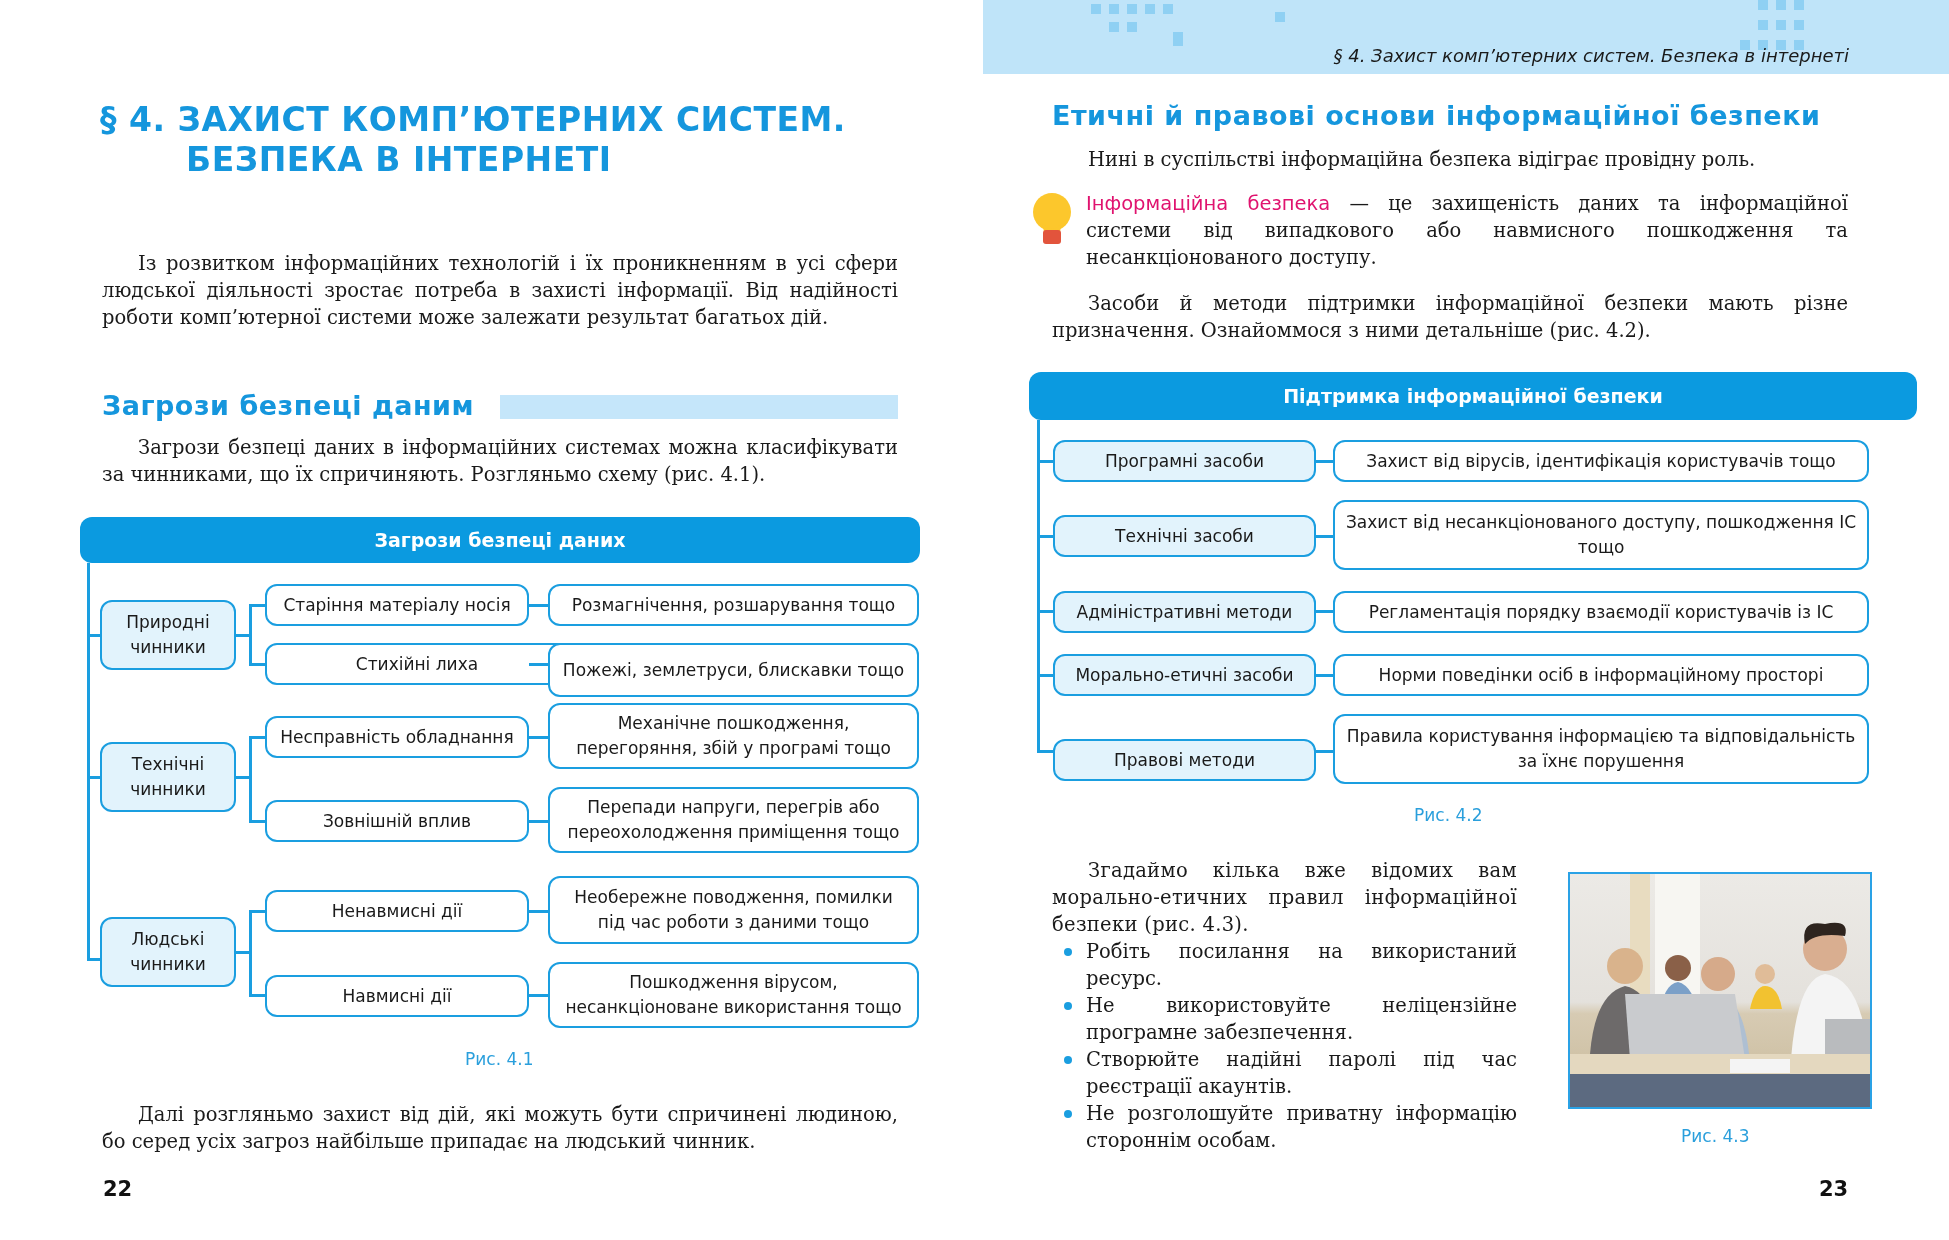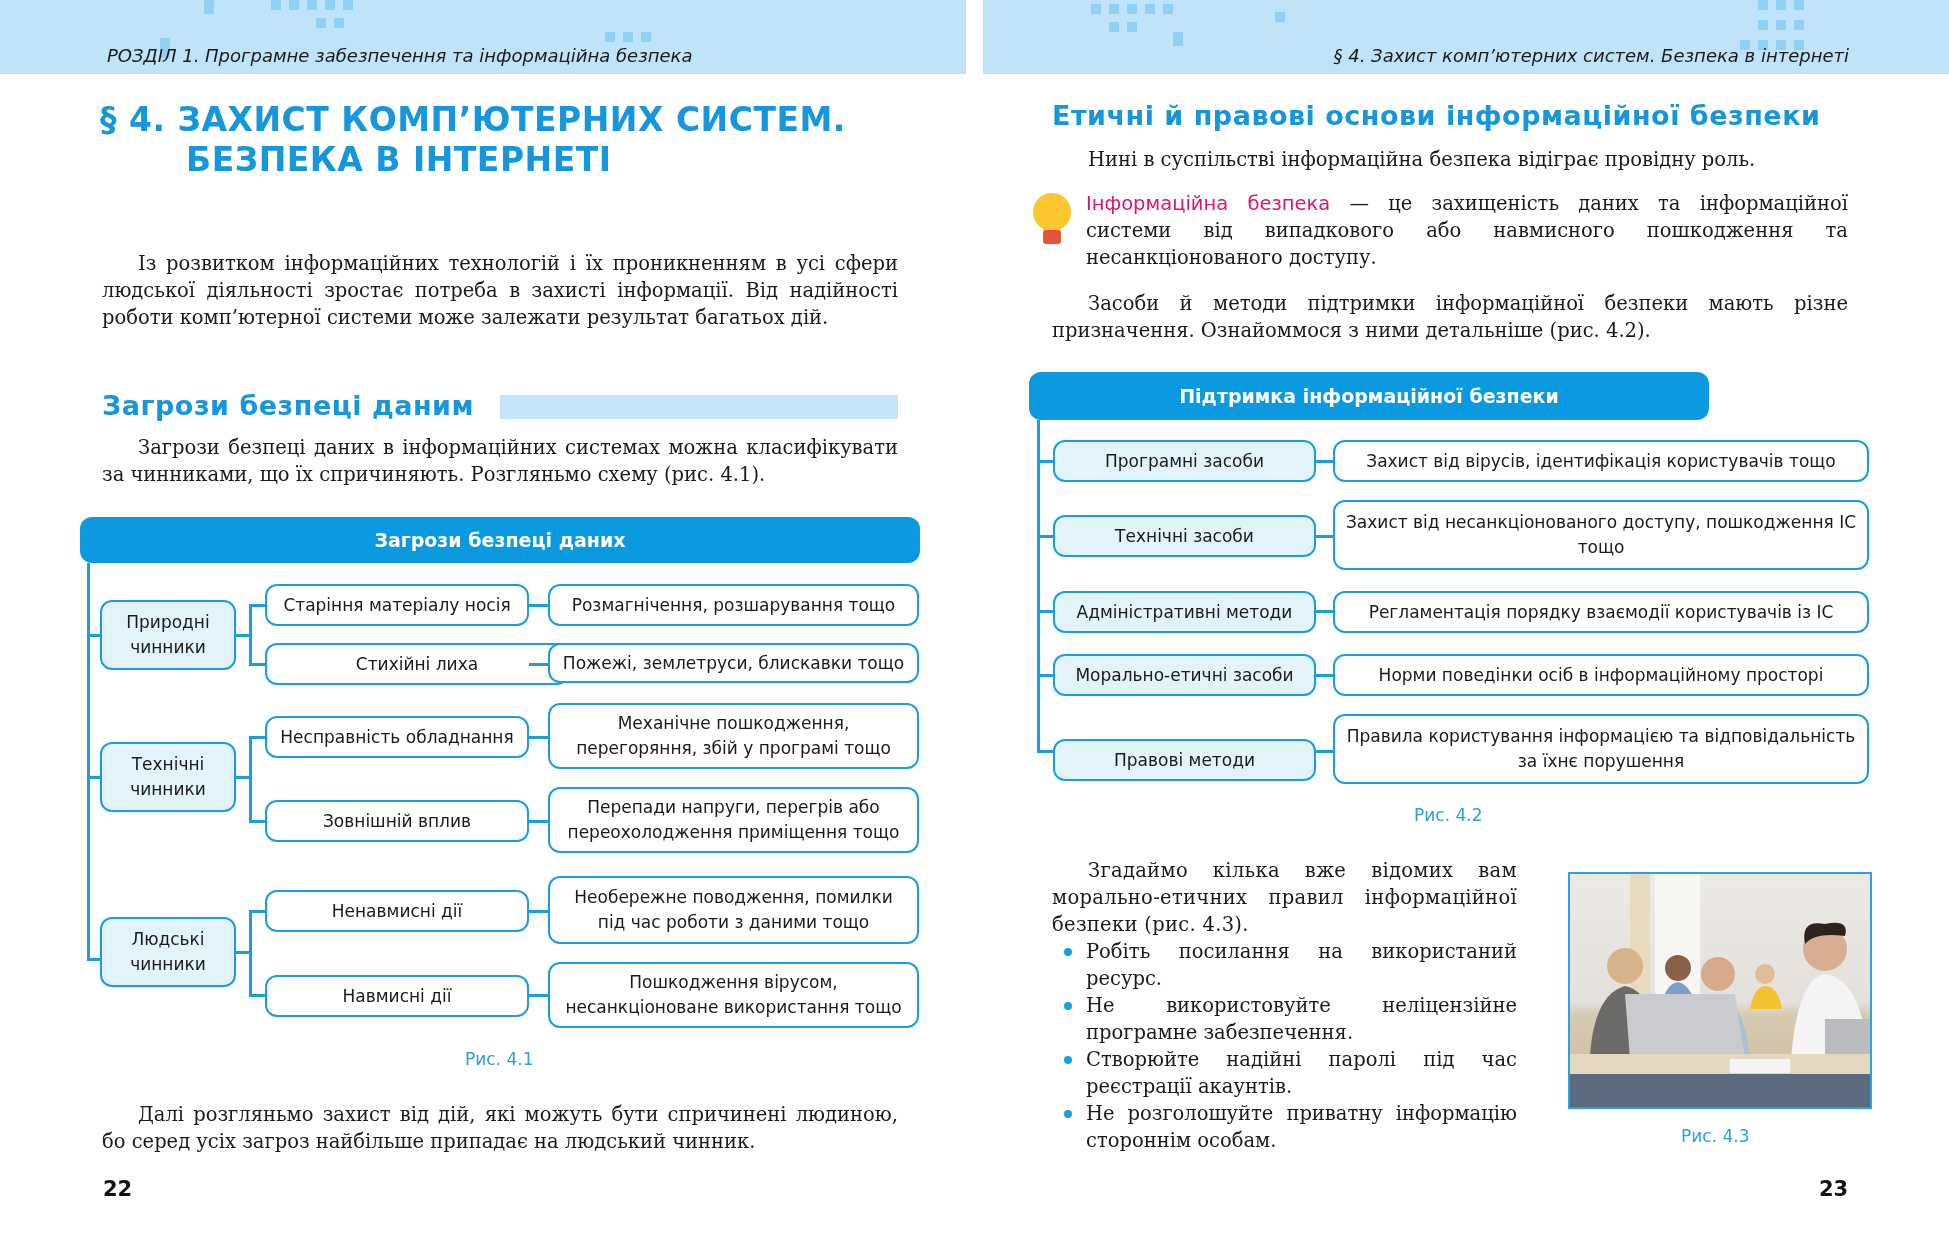--- a/index.html
+++ b/index.html
@@ -39,35 +39,20 @@
   .bullets { position: absolute; list-style: none; font-size: 19.5px; line-height: 27px; }
   .bullets li { position: relative; padding-left: 34px; text-align: justify; }
   .bullets li::before { content: ""; position: absolute; left: 12px; top: 10px; width: 8px; height: 8px; border-radius: 50%; background: #1a9ee0; }
 
   .photo { position: absolute; left: 1568px; top: 872px; width: 304px; height: 237px; border: 2px solid #2aa2e6; overflow: hidden; background: linear-gradient(180deg, #eceae6 0%, #e4e1dc 55%, #d7cbb3 60%, #c8b99a 100%); }
 </style>
 </head>
 <body>
 
 <div class="page page-left">
-  <div class="header-band">
-    <span class="sq" style="left:204px;top:0;height:14px;"></span>
-    <span class="sq" style="left:271px;top:0;"></span>
-      <span class="sq" style="left:289px;top:0;"></span>
-      <span class="sq" style="left:307px;top:0;"></span>
-      <span class="sq" style="left:325px;top:0;"></span>
-      <span class="sq" style="left:343px;top:0;"></span>
-    <span class="sq" style="left:316px;top:18px;"></span>
-      <span class="sq" style="left:334px;top:18px;"></span>
-    <span class="sq" style="left:605px;top:32px;"></span>
-      <span class="sq" style="left:623px;top:32px;"></span>
-      <span class="sq" style="left:641px;top:32px;"></span>
-    <span class="sq" style="left:160px;top:38px;height:20px;"></span>
-    <span class="header-text">РОЗДІЛ 1. Програмне забезпечення та інформаційна безпека</span>
-  </div>
 
   <h1 class="chapter-title">
     <span>§ 4. ЗАХИСТ КОМП’ЮТЕРНИХ СИСТЕМ.</span>
     <span class="line2">БЕЗПЕКА В ІНТЕРНЕТІ</span>
   </h1>
 
   <p class="para indent" style="left:102px;top:250px;width:796px;">Із розвитком інформаційних технологій і їх проникненням в усі сфери людської діяльності зростає потреба в захисті інформації. Від надійності роботи комп’ютерної системи може залежати результат багатьох дій.</p>
 
   <h2 class="section-heading" style="left:102px;top:390px;">Загрози безпеці даним</h2>
   <div class="heading-bar" style="left:500px;top:395px;width:398px;"></div>
@@ -83,21 +68,21 @@
     <div class="box cat" style="left:100px;top:600px;width:136px;height:70px;">Природні чинники</div>
     <div class="line" style="left:236px;top:634px;width:14px;height:3px;"></div>
     <div class="line" style="left:249px;top:604px;width:3px;height:61px;"></div>
     <div class="line" style="left:249px;top:604px;width:17px;height:3px;"></div>
     <div class="line" style="left:249px;top:663px;width:17px;height:3px;"></div>
     <div class="box" style="left:265px;top:584px;width:264px;height:42px;">Старіння матеріалу носія</div>
     <div class="line" style="left:529px;top:604px;width:20px;height:3px;"></div>
     <div class="box" style="left:548px;top:584px;width:371px;height:42px;">Розмагнічення, розшарування тощо</div>
     <div class="box" style="left:265px;top:643px;width:304px;height:42px;">Стихійні лиха</div>
     <div class="line" style="left:529px;top:663px;width:20px;height:3px;"></div>
-    <div class="box" style="left:548px;top:643px;width:371px;height:40px;">Пожежі, землетруси, блискавки тощо</div>
+    <div class="box" style="left:548px;top:643px;width:371px;height:54px;">Пожежі, землетруси, блискавки тощо</div>
 
     <div class="line" style="left:87px;top:776px;width:14px;height:3px;"></div>
     <div class="box cat" style="left:100px;top:742px;width:136px;height:70px;">Технічні чинники</div>
     <div class="line" style="left:236px;top:776px;width:14px;height:3px;"></div>
     <div class="line" style="left:249px;top:736px;width:3px;height:86px;"></div>
     <div class="line" style="left:249px;top:736px;width:17px;height:3px;"></div>
     <div class="line" style="left:249px;top:820px;width:17px;height:3px;"></div>
     <div class="box" style="left:265px;top:716px;width:264px;height:42px;">Несправність обладнання</div>
     <div class="line" style="left:529px;top:736px;width:20px;height:3px;"></div>
     <div class="box" style="left:548px;top:703px;width:371px;height:66px;">Механічне пошкодження, перегоряння, збій у програмі тощо</div>
@@ -157,21 +142,21 @@
   <svg class="bulb" viewBox="0 0 42 56">
     <ellipse cx="21" cy="20" rx="19" ry="19" fill="#fcc72c"></ellipse>
     <path d="M11 30 Q21 44 31 30 L29 40 L13 40 Z" fill="#fcc72c"></path>
     <rect x="12" y="38" width="18" height="14" rx="3" fill="#e2543c"></rect>
   </svg>
   <p class="para" style="left:1086px;top:190px;width:762px;"><span class="term">Інформаційна безпека</span><span> — це захищеність даних та інформаційної системи від випадкового або навмисного пошкодження та несанкціонованого доступу.</span></p>
 
   <p class="para indent" style="left:1052px;top:290px;width:796px;">Засоби й методи підтримки інформаційної безпеки мають різне призначення. Ознайоммося з ними детальніше (рис. 4.2).</p>
 
   <div>
-    <div class="diagram-header" style="left:1029px;top:372px;width:680px;height:48px;">Підтримка інформаційної безпеки</div>
+    <div class="diagram-header" style="left:1029px;top:372px;width:888px;height:48px;">Підтримка інформаційної безпеки</div>
     <div class="line" style="left:1037px;top:420px;width:3px;height:333px;"></div>
 
     <div class="line" style="left:1037px;top:460px;width:17px;height:3px;"></div>
     <div class="box cat" style="left:1053px;top:440px;width:263px;height:42px;">Програмні засоби</div>
     <div class="line" style="left:1316px;top:460px;width:18px;height:3px;"></div>
     <div class="box" style="left:1333px;top:440px;width:536px;height:42px;">Захист від вірусів, ідентифікація користувачів тощо</div>
 
     <div class="line" style="left:1037px;top:535px;width:17px;height:3px;"></div>
     <div class="box cat" style="left:1053px;top:515px;width:263px;height:42px;">Технічні засоби</div>
     <div class="line" style="left:1316px;top:535px;width:18px;height:3px;"></div>

